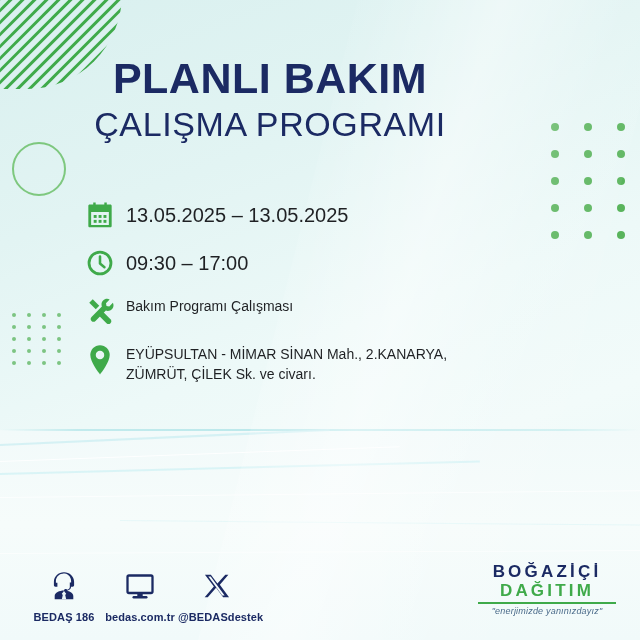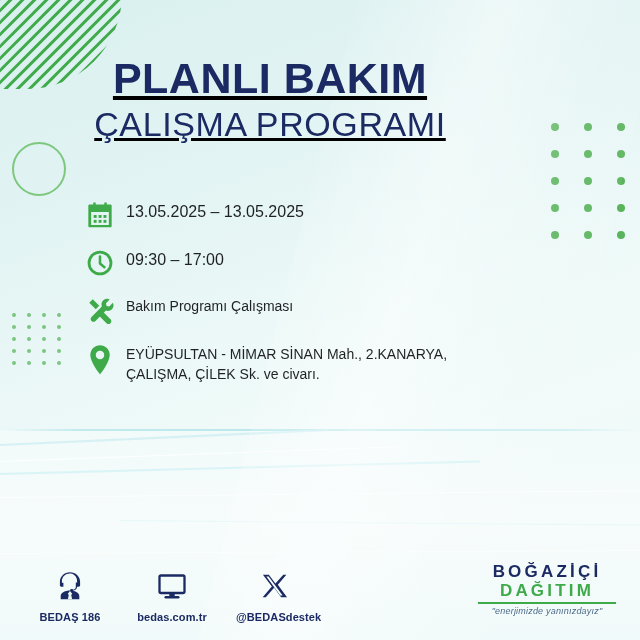--- a/index.html
+++ b/index.html
@@ -103,21 +103,20 @@
     opacity: .75;
   }
   .dg-left span { width: 4px; height: 4px; }
 
   
   .title-block {
     position: absolute;
     left: 0; top: 56px;
     width: 540px;
     text-align: center;
-    text-decoration: underline;
   }
   .title-main {
     font-size: 43px;
     font-weight: bold;
     letter-spacing: 0.5px;
     color: #1b2a63;
     line-height: 1.05;
     white-space: nowrap;
   }
   .title-sub {
@@ -149,38 +148,36 @@
     align-items: center;
     justify-content: flex-start;
   }
   .row .txt {
     font-size: 14px;
     color: #1f2124;
     line-height: 1.42;
     padding-top: 3px;
   }
   .row.r-date .txt,
-  .row.r-time .txt { font-size: 16px; }
+  .row.r-time .txt { font-size: 20px; }
   .row.r-addr { margin-bottom: 0; }
   .row.r-addr .ico { align-items: flex-start; padding-top: 2px; }
 
   
   .footer {
     position: absolute;
     left: 0; bottom: 0;
     width: 640px;
     height: 90px;
   }
   .contacts {
     position: absolute;
     left: 26px; top: 16px;
     display: flex;
     align-items: flex-end;
-    gap: 26px;
-    margin-left: 6px;
   }
   .contact {
     width: 76px;
     text-align: center;
   }
   .contact .cico {
     height: 40px;
     display: flex;
     align-items: center;
     justify-content: center;
@@ -351,21 +348,21 @@
 
     <div class="row r-addr">
       <div class="ico">
         <svg width="28" height="32" viewBox="0 0 24 28" aria-hidden="true">
           <path fill="#3faa4a" d="M12 1.2C7.3 1.2 3.5 5 3.5 9.7c0 6.2 7.4 15.6 8.5 16.9 1.1-1.3 8.5-10.7 8.5-16.9C20.5 5 16.7 1.2 12 1.2z"></path>
           <circle cx="12" cy="9.6" r="3.7" fill="#eaf7f6"></circle>
         </svg>
       </div>
       <div class="txt">
         <div>EYÜPSULTAN - MİMAR SİNAN Mah., 2.KANARYA,</div>
-        <div>ÇALIŞMA, ÇİLEK Sk. ve civarı.</div>
+        <div>ZÜMRÜT, ÇİLEK Sk. ve civarı.</div>
       </div>
     </div>
 
   </div>
 
   <div class="footer">
 
     <div class="contacts">
 
       <div class="contact">

